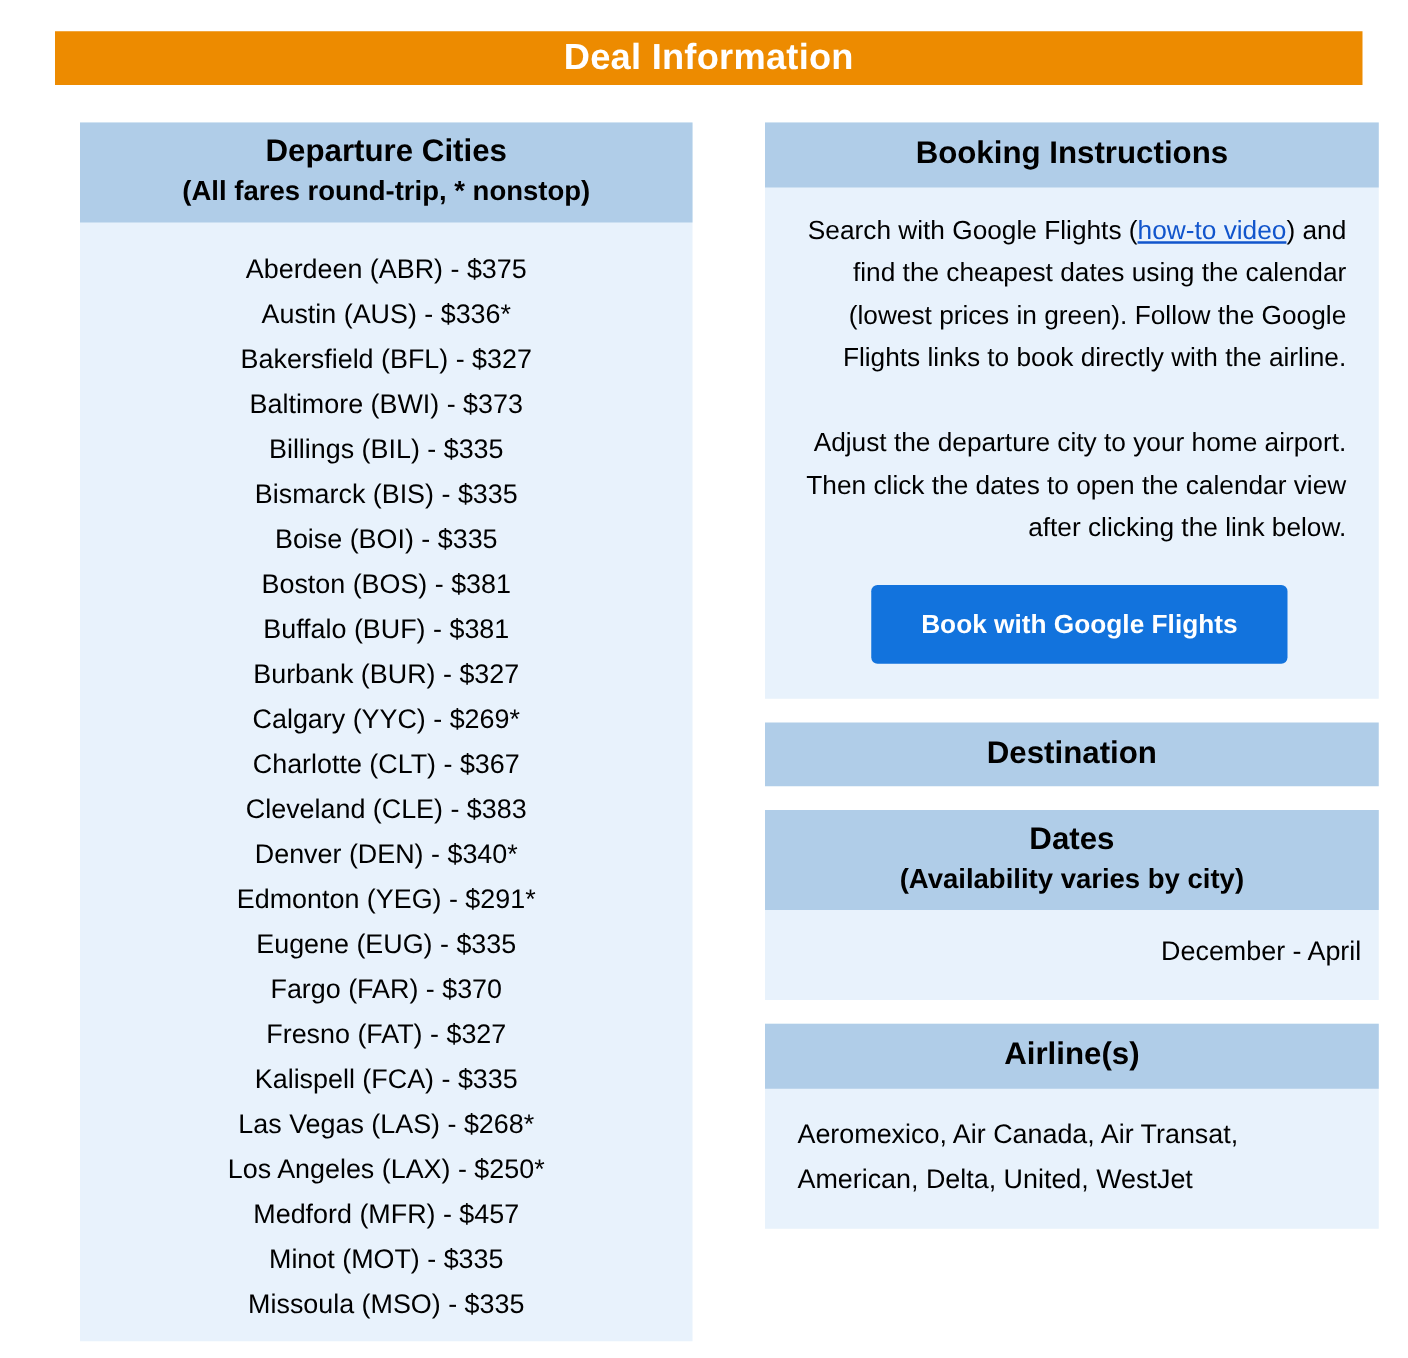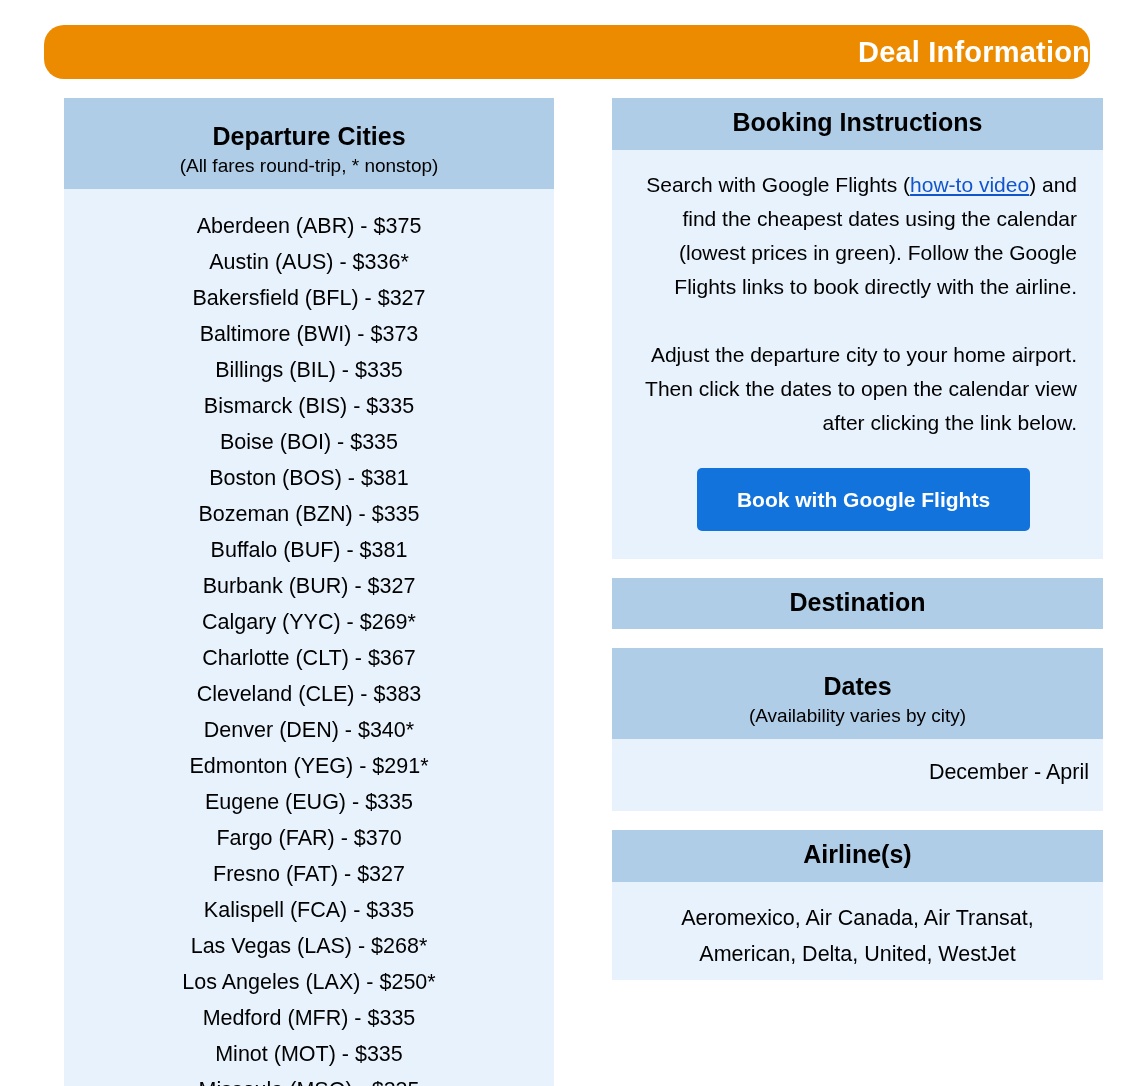--- a/index.html
+++ b/index.html
@@ -23,26 +23,25 @@
     box-sizing: border-box;
     padding: 0;
   }
 
   
   .banner {
     position: absolute;
     left: 44px;
     top: 25px;
     width: 1046px;
-    height: 54px;
+    height: 43px;
     background: #ed8b00;
     display: flex;
     align-items: center;
-    justify-content: flex-end;
-    border-radius: 20px;
+    justify-content: center;
   }
   .banner-title {
     font-size: 29px;
     font-weight: bold;
     color: #ffffff;
     letter-spacing: 0.2px;
     line-height: 1;
   }
 
   
@@ -71,32 +70,32 @@
   .card {
     width: 100%;
     background: #e8f2fc;
     margin-bottom: 19px;
   }
   .card:last-child { margin-bottom: 0; }
 
   .card-head {
     background: #b0cde8;
     text-align: center;
-    padding: 24px 10px 11px 10px;
+    padding: 9px 10px 11px 10px;
   }
   .card-head h2 {
     margin: 0;
     font-size: 25px;
     font-weight: bold;
     line-height: 1.18;
   }
   .card-head .sub {
     display: block;
-    font-size: 19px;
-    font-weight: normal;
+    font-size: 22px;
+    font-weight: bold;
     line-height: 1.3;
     margin-top: 2px;
   }
   .card-head.single {
     padding: 10px 10px 12px 10px;
   }
 
   .card-body {
     padding: 18px 22px 22px 22px;
     text-align: center;
@@ -163,22 +162,22 @@
   }
 
   .dates-body {
     padding: 20px 14px 24px 14px;
     text-align: right;
     font-size: 21.5px;
     line-height: 1.3;
   }
 
   .airlines-body {
-    padding: 18px 26px 8px 26px;
-    text-align: center;
+    padding: 18px 26px 22px 26px;
+    text-align: left;
     font-size: 21.5px;
     line-height: 36px;
   }
 </style>
 </head>
 <body>
 
 <div class="page">
 
   <div class="banner">
@@ -197,35 +196,34 @@
         <div class="card-body cities-body">
           <ul class="city-list" id="city-list">
               <li>Aberdeen (ABR) - $375</li>
               <li>Austin (AUS) - $336*</li>
               <li>Bakersfield (BFL) - $327</li>
               <li>Baltimore (BWI) - $373</li>
               <li>Billings (BIL) - $335</li>
               <li>Bismarck (BIS) - $335</li>
               <li>Boise (BOI) - $335</li>
               <li>Boston (BOS) - $381</li>
-              <li>Bozeman (BZN) - $335</li>
               <li>Buffalo (BUF) - $381</li>
               <li>Burbank (BUR) - $327</li>
               <li>Calgary (YYC) - $269*</li>
               <li>Charlotte (CLT) - $367</li>
               <li>Cleveland (CLE) - $383</li>
               <li>Denver (DEN) - $340*</li>
               <li>Edmonton (YEG) - $291*</li>
               <li>Eugene (EUG) - $335</li>
               <li>Fargo (FAR) - $370</li>
               <li>Fresno (FAT) - $327</li>
               <li>Kalispell (FCA) - $335</li>
               <li>Las Vegas (LAS) - $268*</li>
               <li>Los Angeles (LAX) - $250*</li>
-              <li>Medford (MFR) - $335</li>
+              <li>Medford (MFR) - $457</li>
               <li>Minot (MOT) - $335</li>
               <li>Missoula (MSO) - $335</li>
             </ul>
         </div>
       </div>
 
     </div>
 
     <div class="col-right">
 

